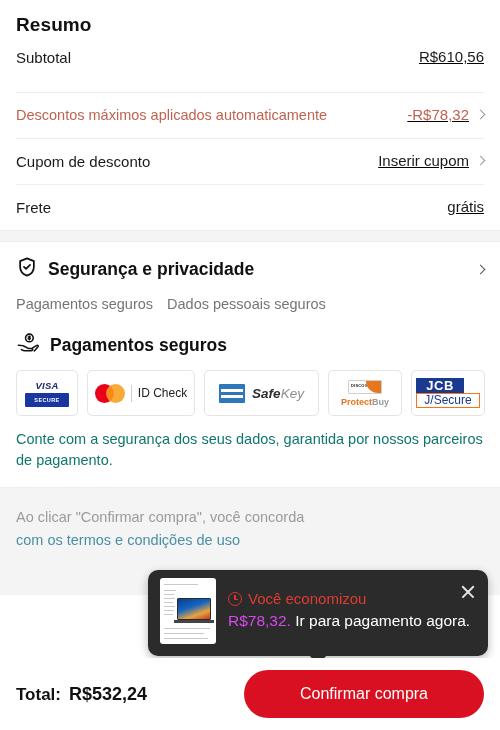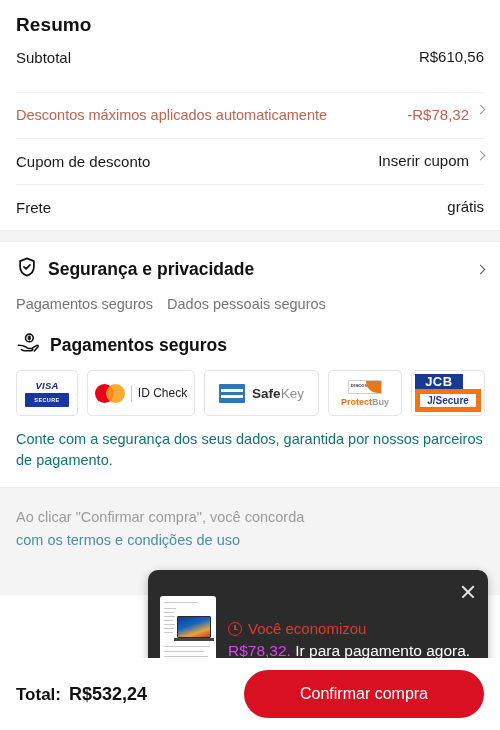--- a/index.html
+++ b/index.html
@@ -20,21 +20,21 @@
   .row {
     display: flex; align-items: flex-start; justify-content: space-between;
     padding: 13px 0 13px 0; border-top: 1px solid #eeeeee;
     min-height: 46px;
     gap: 48px;
   }
   .row.first { border-top: none; padding-top: 2px; }
   .row-left { display: flex; flex-direction: column; gap: 4px; }
   .row-label { font-size: 15px; color: #1a1a1a; line-height: 19px; }
   .row-sub { font-size: 14.5px; color: #c0634f; line-height: 19px; }
-  .row-right { display: flex; align-items: flex-start; gap: 8px; white-space: nowrap; }
+  .row-right { display: flex; align-items: center; gap: 8px; white-space: nowrap; text-decoration: underline; }
   .row-value { font-size: 15px; color: #1a1a1a; }
   .row-value.accent { color: #c0634f; }
   .chev {
     display: inline-block; width: 7px; height: 7px;
     border-right: 1.6px solid #9a9a9a; border-top: 1.6px solid #9a9a9a;
     transform: rotate(45deg); position: relative; top: 0px;
   }
   .chev.dark { border-color: #555; }
 
   
@@ -78,51 +78,51 @@
   .mc-yel { right:0; background:#f79e1b; opacity:.88; }
   .mc-sep { width:1px; height:17px; background:#cfcfcf; }
   .mc-text { font-size: 12px; color:#222; }
 
   .amex-mark { width:26px; height:19px; background:#2e77bb; position:relative; border-radius:1px; }
   .amex-mark::before, .amex-mark::after {
     content:""; position:absolute; left:2px; right:2px; height:3px; background:#fff;
   }
   .amex-mark::before { top:5px; } .amex-mark::after { top:11px; }
   .amex-wrap { display:flex; align-items:center; gap:7px; }
-  .amex-text { font-size:13.5px; color:#2e2e2e; }
+  .amex-text { font-size:13.5px; color:#2e2e2e;font-style:italic; }
   .amex-text b { font-weight:bold; color:#2e2e2e; }
   .amex-text span { color:#8e8e8e; }
 
   .disc-wrap { display:flex; flex-direction:column; align-items:center; gap:3px; }
   .disc-card { width:34px; height:14px; background:#fff; border:1px solid #cfcfcf; position:relative; border-radius:1px; overflow:hidden;}
   .disc-card i { position:absolute; right:0; top:0; bottom:0; width:15px; background:#e8761d; border-radius: 0 0 0 14px;}
   .disc-card b { position:absolute; left:2px; top:2px; font-size:4px; color:#222; font-weight:bold; letter-spacing:.2px;}
   .disc-text { font-size:9px; font-weight:bold; }
   .disc-text em { color:#e8761d; font-style:normal; }
   .disc-text span { color:#9a9a9a; }
 
   .jcb-wrap { display:flex; flex-direction:column; align-items:flex-start; }
   .jcb-top { background:#1a3a8f; color:#fff; font-size:13px; font-weight:bold; padding:0 10px; letter-spacing:.5px; line-height:15px;}
-  .jcb-bot { background:#fff; border:5px solid #f97316; color:#1a3a8f; font-size:10px; font-weight:bold; padding:0 7px; line-height:13px;}
+  .jcb-bot { background:#fff; border:1px solid #f97316; color:#1a3a8f; font-size:12px; font-weight:normal; padding:0 7px; line-height:13px;}
 
   .note { font-size:14.5px; color:#0f766e; line-height:21px; padding: 13px 0 16px 0; }
 
   
   .terms-area {
     background:#f4f4f4; padding: 18px 16px 0 16px; height: 108px;
     border-top: 1px solid #ededed;
   }
   .terms-text { font-size:14.5px; line-height:23px; color:#9b9b9b; }
   .terms-link { color:#4a90a4; }
 
   
   .tooltip {
     position:absolute; left:148px; top:570px; width:340px;
-    background:#2b2b2b; border-radius:10px; padding:26px 12px 12px 12px;
-    display:flex; gap:12px; align-items:flex-end;
+    background:#2b2b2b; border-radius:10px; padding:8px 12px 12px 12px;
+    display:flex; gap:12px; align-items:center;
     box-shadow: 0 3px 10px rgba(0,0,0,.28);
   }
   .tooltip::after {
     content:""; position:absolute; left:50%; bottom:-9px; margin-left:-9px;
     width:0; height:0; border-left:9px solid transparent; border-right:9px solid transparent;
     border-top:10px solid #2b2b2b;
   }
   .tt-thumb {
     width:56px; height:66px; background:#fff; border-radius:3px; flex:0 0 56px;
     position:relative; overflow:hidden;

